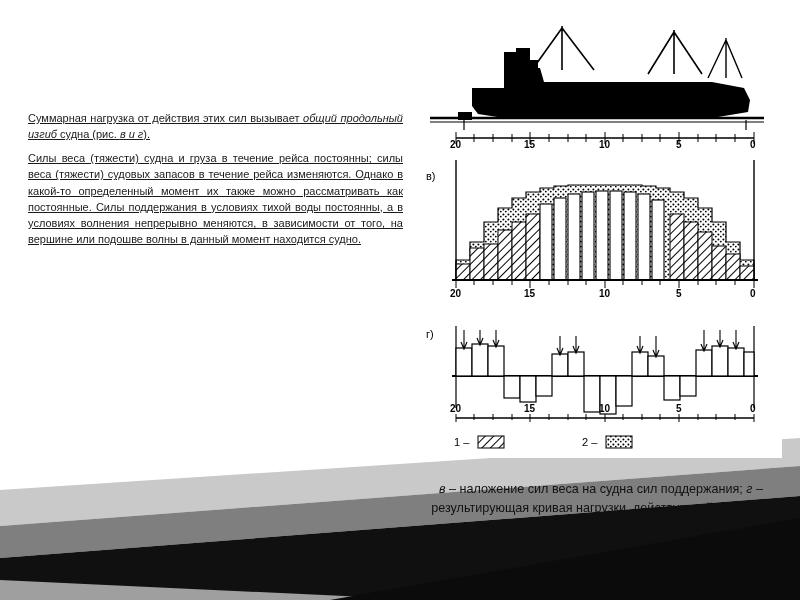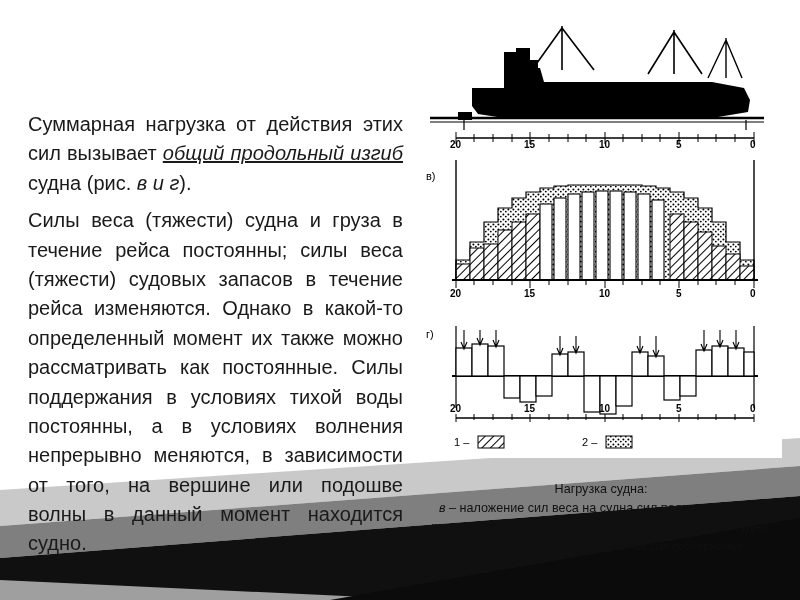--- a/index.html
+++ b/index.html
@@ -32,25 +32,26 @@
 
   
   .text-col {
     position: absolute;
     left: 28px;
     top: 110px;
     width: 375px;
     z-index: 3;
   }
   .body-text {
-    font-size: 20px;
+    font-size: 11px;
     line-height: 1.47;
     color: #1a1a1a;
     text-align: justify;
     margin: 0;
+    text-decoration: underline;
   }
   .body-text .underline-italic {
     font-style: italic;
     text-decoration: underline;
   }
   .body-text .ital {
     font-style: italic;
   }
   .para + .para { margin-top: 8px; }
 
@@ -298,16 +299,15 @@
     <g>
       <text x="42" y="438" font-family="Liberation Sans, sans-serif" font-size="11" fill="#000">1 –</text>
       <rect x="66" y="428" width="26" height="12" fill="url(#hatch)" stroke="#000" stroke-width="1"></rect>
       <text x="170" y="438" font-family="Liberation Sans, sans-serif" font-size="11" fill="#000">2 –</text>
       <rect x="194" y="428" width="26" height="12" fill="url(#dots)" stroke="#000" stroke-width="1"></rect>
     </g>
   </svg>
 </div>
 
 <div class="caption">
-  <span class="cap-line">Нагрузка судна:</span>
   <span class="cap-line"><span class="it">в</span><span> – наложение сил веса на судна сил поддержания; </span><span class="it">г</span><span> – результирующая кривая нагрузки, действующей на судно.</span></span>
   <span class="cap-line cap-small">1 – избыток сил веса; 2 – избыток сил поддержания.</span>
 </div>
 
 </body></html>

